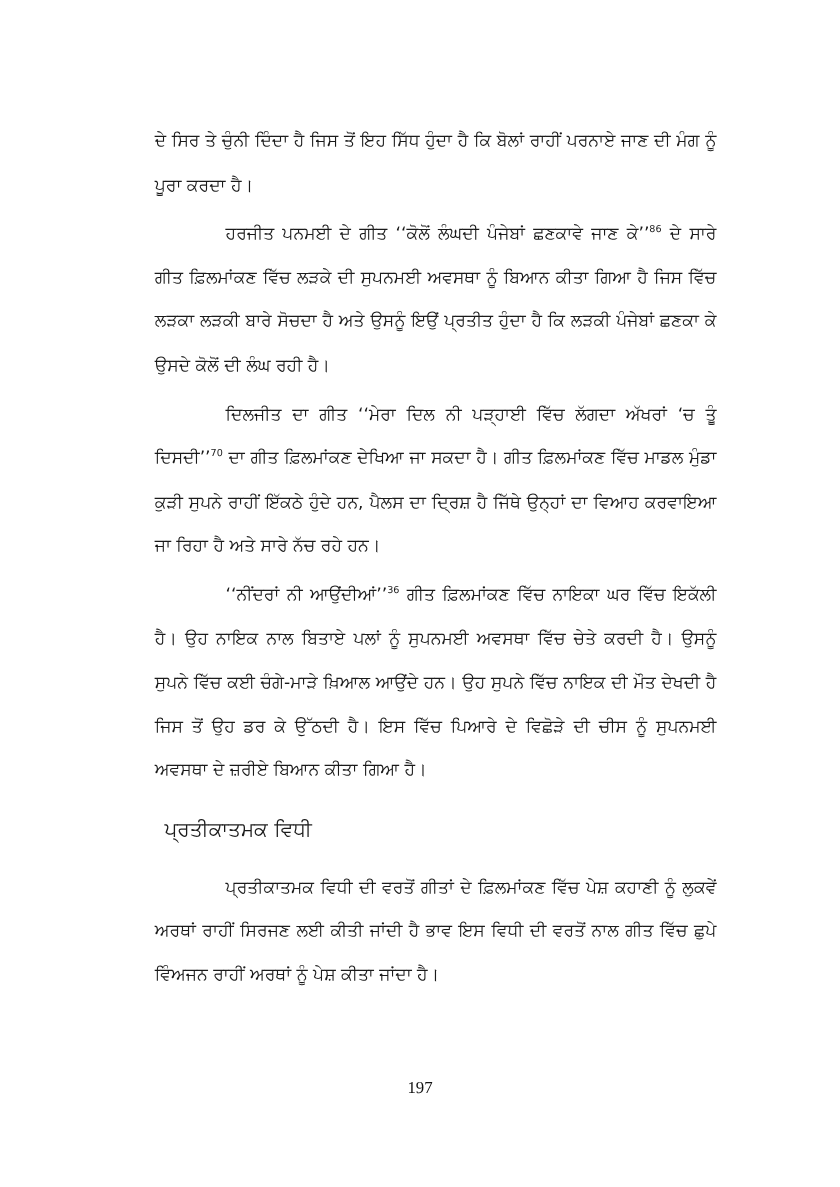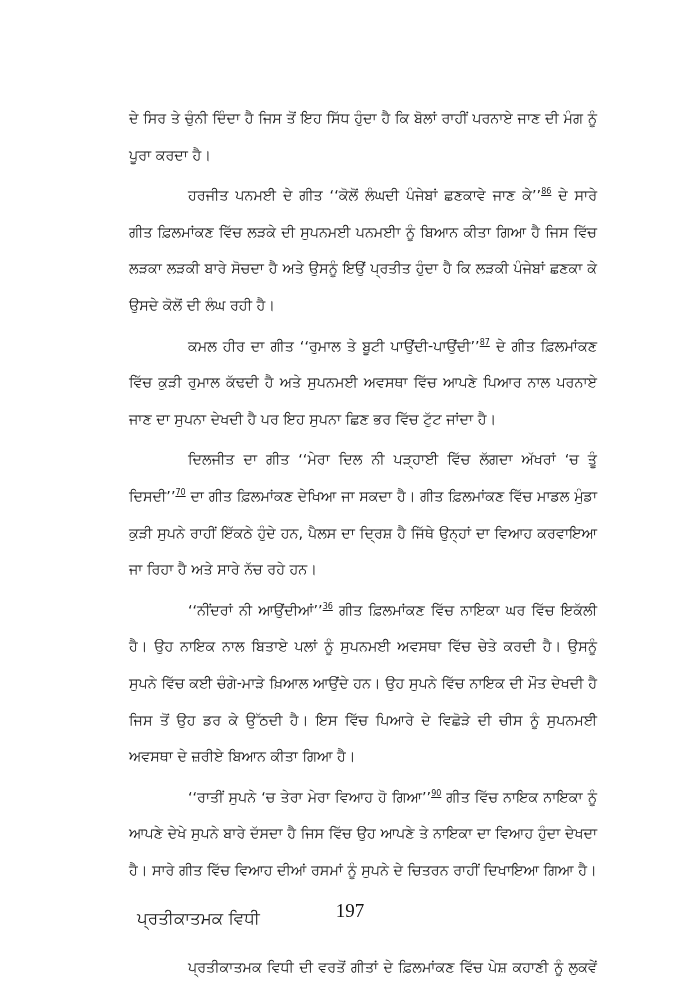--- a/index.html
+++ b/index.html
@@ -6,41 +6,39 @@
   body { width: 700px; height: 989px; position: relative; overflow: hidden; }
   .page {
     position: absolute; left: 125px; top: 96px; width: 476px;
     font-family: "DejaVu Sans", "Liberation Sans", sans-serif;
     font-size: 14.3px; color: #1a1a1a; line-height: 36.6px;
     text-align: justify;
   }
   .para { margin: 4px; }
   .para.indent { text-indent: 59px; }
   .heading { margin: 12px; font-weight: normal; }
-  sup { font-size: 8px; line-height: 0; vertical-align: 6px; text-decoration: underline; }
+  sup { font-size: 8px; line-height: 0; vertical-align: 6px; }
   .page-number {
     position: absolute; left: 0; width: 700px; top: 900px; text-align: center;
-    font-family: "Liberation Serif", "DejaVu Serif", serif; font-size: 19px; color: #111;
+    font-family: "Liberation Serif", "DejaVu Serif", serif; font-size: 14px; color: #111;
   }
 </style>
 </head>
 <body>
 
 <div class="page">
   <p class="para">ਦੇ ਸਿਰ ਤੇ ਚੁੰਨੀ ਦਿੰਦਾ ਹੈ ਜਿਸ ਤੋਂ ਇਹ ਸਿੱਧ ਹੁੰਦਾ ਹੈ ਕਿ ਬੋਲਾਂ ਰਾਹੀਂ ਪਰਨਾਏ ਜਾਣ ਦੀ ਮੰਗ ਨੂੰ ਪੂਰਾ ਕਰਦਾ ਹੈ।</p>
 
-  <p class="para indent"><span>ਹਰਜੀਤ ਪਨਮਈ ਦੇ ਗੀਤ ‘‘ਕੋਲੋਂ ਲੰਘਦੀ ਪੰਜੇਬਾਂ ਛਣਕਾਵੇ ਜਾਣ ਕੇ’’</span><sup>86</sup><span> ਦੇ ਸਾਰੇ ਗੀਤ ਫ਼ਿਲਮਾਂਕਣ ਵਿੱਚ ਲੜਕੇ ਦੀ ਸੁਪਨਮਈ ਪਨਮਈਾ ਨੂੰ ਬਿਆਨ ਕੀਤਾ ਗਿਆ ਹੈ ਜਿਸ ਵਿੱਚ ਲੜਕਾ ਲੜਕੀ ਬਾਰੇ ਸੋਚਦਾ ਹੈ ਅਤੇ ਉਸਨੂੰ ਇਉਂ ਪ੍ਰਤੀਤ ਹੁੰਦਾ ਹੈ ਕਿ ਲੜਕੀ ਪੰਜੇਬਾਂ ਛਣਕਾ ਕੇ ਉਸਦੇ ਕੋਲੋਂ ਦੀ ਲੰਘ ਰਹੀ ਹੈ।</span></p>
+  <p class="para indent"><span>ਹਰਜੀਤ ਪਨਮਈ ਦੇ ਗੀਤ ‘‘ਕੋਲੋਂ ਲੰਘਦੀ ਪੰਜੇਬਾਂ ਛਣਕਾਵੇ ਜਾਣ ਕੇ’’</span><sup>86</sup><span> ਦੇ ਸਾਰੇ ਗੀਤ ਫ਼ਿਲਮਾਂਕਣ ਵਿੱਚ ਲੜਕੇ ਦੀ ਸੁਪਨਮਈ ਅਵਸਥਾ ਨੂੰ ਬਿਆਨ ਕੀਤਾ ਗਿਆ ਹੈ ਜਿਸ ਵਿੱਚ ਲੜਕਾ ਲੜਕੀ ਬਾਰੇ ਸੋਚਦਾ ਹੈ ਅਤੇ ਉਸਨੂੰ ਇਉਂ ਪ੍ਰਤੀਤ ਹੁੰਦਾ ਹੈ ਕਿ ਲੜਕੀ ਪੰਜੇਬਾਂ ਛਣਕਾ ਕੇ ਉਸਦੇ ਕੋਲੋਂ ਦੀ ਲੰਘ ਰਹੀ ਹੈ।</span></p>
 
-  <p class="para indent"><span>ਕਮਲ ਹੀਰ ਦਾ ਗੀਤ ‘‘ਰੁਮਾਲ ਤੇ ਬੂਟੀ ਪਾਉਂਦੀ-ਪਾਉਂਦੀ’’</span><sup>87</sup><span> ਦੇ ਗੀਤ ਫ਼ਿਲਮਾਂਕਣ ਵਿੱਚ ਕੁੜੀ ਰੁਮਾਲ ਕੱਢਦੀ ਹੈ ਅਤੇ ਸੁਪਨਮਈ ਅਵਸਥਾ ਵਿੱਚ ਆਪਣੇ ਪਿਆਰ ਨਾਲ ਪਰਨਾਏ ਜਾਣ ਦਾ ਸੁਪਨਾ ਦੇਖਦੀ ਹੈ ਪਰ ਇਹ ਸੁਪਨਾ ਛਿਣ ਭਰ ਵਿੱਚ ਟੁੱਟ ਜਾਂਦਾ ਹੈ।</span></p>
 
   <p class="para indent"><span>ਦਿਲਜੀਤ ਦਾ ਗੀਤ ‘‘ਮੇਰਾ ਦਿਲ ਨੀ ਪੜ੍ਹਾਈ ਵਿੱਚ ਲੱਗਦਾ ਅੱਖਰਾਂ ‘ਚ ਤੂੰ ਦਿਸਦੀ’’</span><sup>70</sup><span> ਦਾ ਗੀਤ ਫ਼ਿਲਮਾਂਕਣ ਦੇਖਿਆ ਜਾ ਸਕਦਾ ਹੈ। ਗੀਤ ਫ਼ਿਲਮਾਂਕਣ ਵਿੱਚ ਮਾਡਲ ਮੁੰਡਾ ਕੁੜੀ ਸੁਪਨੇ ਰਾਹੀਂ ਇੱਕਠੇ ਹੁੰਦੇ ਹਨ, ਪੈਲਸ ਦਾ ਦ੍ਰਿਸ਼ ਹੈ ਜਿੱਥੇ ਉਨ੍ਹਾਂ ਦਾ ਵਿਆਹ ਕਰਵਾਇਆ ਜਾ ਰਿਹਾ ਹੈ ਅਤੇ ਸਾਰੇ ਨੱਚ ਰਹੇ ਹਨ।</span></p>
 
   <p class="para indent"><span>‘‘ਨੀਂਦਰਾਂ ਨੀ ਆਉਂਦੀਆਂ’’</span><sup>36</sup><span> ਗੀਤ ਫ਼ਿਲਮਾਂਕਣ ਵਿੱਚ ਨਾਇਕਾ ਘਰ ਵਿੱਚ ਇਕੱਲੀ ਹੈ। ਉਹ ਨਾਇਕ ਨਾਲ ਬਿਤਾਏ ਪਲਾਂ ਨੂੰ ਸੁਪਨਮਈ ਅਵਸਥਾ ਵਿੱਚ ਚੇਤੇ ਕਰਦੀ ਹੈ। ਉਸਨੂੰ ਸੁਪਨੇ ਵਿੱਚ ਕਈ ਚੰਗੇ-ਮਾੜੇ ਖ਼ਿਆਲ ਆਉਂਦੇ ਹਨ। ਉਹ ਸੁਪਨੇ ਵਿੱਚ ਨਾਇਕ ਦੀ ਮੌਤ ਦੇਖਦੀ ਹੈ ਜਿਸ ਤੋਂ ਉਹ ਡਰ ਕੇ ਉੱਠਦੀ ਹੈ। ਇਸ ਵਿੱਚ ਪਿਆਰੇ ਦੇ ਵਿਛੋੜੇ ਦੀ ਚੀਸ ਨੂੰ ਸੁਪਨਮਈ ਅਵਸਥਾ ਦੇ ਜ਼ਰੀਏ ਬਿਆਨ ਕੀਤਾ ਗਿਆ ਹੈ।</span></p>
 
-  <p class="para indent"><span>‘‘ਰਾਤੀਂ ਸੁਪਨੇ ‘ਚ ਤੇਰਾ ਮੇਰਾ ਵਿਆਹ ਹੋ ਗਿਆ’’</span><sup>90</sup><span> ਗੀਤ ਵਿੱਚ ਨਾਇਕ ਨਾਇਕਾ ਨੂੰ ਆਪਣੇ ਦੇਖੇ ਸੁਪਨੇ ਬਾਰੇ ਦੱਸਦਾ ਹੈ ਜਿਸ ਵਿੱਚ ਉਹ ਆਪਣੇ ਤੇ ਨਾਇਕਾ ਦਾ ਵਿਆਹ ਹੁੰਦਾ ਦੇਖਦਾ ਹੈ। ਸਾਰੇ ਗੀਤ ਵਿੱਚ ਵਿਆਹ ਦੀਆਂ ਰਸਮਾਂ ਨੂੰ ਸੁਪਨੇ ਦੇ ਚਿਤਰਨ ਰਾਹੀਂ ਦਿਖਾਇਆ ਗਿਆ ਹੈ।</span></p>
 
   <h3 class="heading">ਪ੍ਰਤੀਕਾਤਮਕ ਵਿਧੀ</h3>
 
   <p class="para indent">ਪ੍ਰਤੀਕਾਤਮਕ ਵਿਧੀ ਦੀ ਵਰਤੋਂ ਗੀਤਾਂ ਦੇ ਫ਼ਿਲਮਾਂਕਣ ਵਿੱਚ ਪੇਸ਼ ਕਹਾਣੀ ਨੂੰ ਲੁਕਵੇਂ ਅਰਥਾਂ ਰਾਹੀਂ ਸਿਰਜਣ ਲਈ ਕੀਤੀ ਜਾਂਦੀ ਹੈ ਭਾਵ ਇਸ ਵਿਧੀ ਦੀ ਵਰਤੋਂ ਨਾਲ ਗੀਤ ਵਿੱਚ ਛੁਪੇ ਵਿੰਅਜਨ ਰਾਹੀਂ ਅਰਥਾਂ ਨੂੰ ਪੇਸ਼ ਕੀਤਾ ਜਾਂਦਾ ਹੈ।</p>
 
 </div>
 
 <div class="page-number">197</div>
 
 </body></html>

